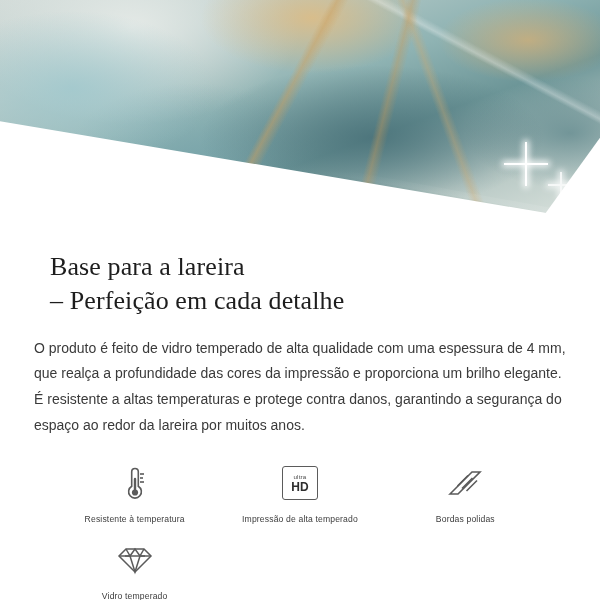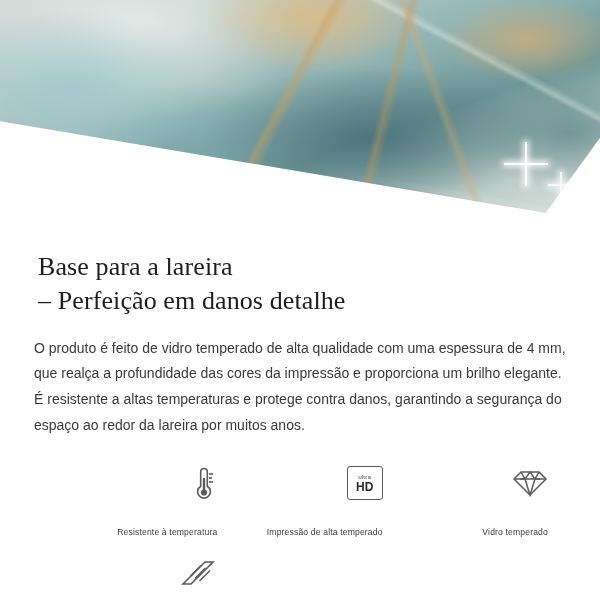--- a/index.html
+++ b/index.html
@@ -128,21 +128,21 @@
   
   .content {
     padding: 18px 34px 0 34px;
   }
   .headline {
     font-family: "Liberation Serif", serif;
     font-size: 26px;
     line-height: 1.30;
     color: #1d1d1d;
     font-weight: 400;
-    margin: 10px 0 0 4px;
+    margin: 10px 0 0 16px;
     letter-spacing: .1px;
   }
   .headline .l2 {
     display: block;
   }
   .body-copy {
     margin-top: 18px;
     font-size: 14px;
     line-height: 1.85;
     color: #3a3a3a;
@@ -153,33 +153,33 @@
   .features {
     margin-top: 22px;
     display: grid;
     grid-template-columns: repeat(3, 1fr);
     row-gap: 14px;
     padding: 0 18px;
   }
   .feature {
     display: flex;
     flex-direction: column;
-    align-items: flex-end;
+    align-items: center;
     justify-content: flex-start;
     text-align: center;
   }
   .feature-icon {
     height: 44px;
     display: flex;
     align-items: center;
     justify-content: center;
     color: #5b5b5b;
   }
   .feature-label {
-    margin-top: 22px;
+    margin-top: 9px;
     font-size: 8.6px;
     color: #3c3c3c;
     letter-spacing: .15px;
   }
   .hd-box {
     width: 34px;
     height: 32px;
     border: 1.6px solid #5b5b5b;
     border-radius: 3px;
     display: flex;
@@ -213,21 +213,21 @@
     <div class="hero-mask-bottom"></div>
     <div class="hero-mask-right"></div>
     <div class="glass-edge"></div>
     <div class="sparkle sp1"></div>
     <div class="sparkle sp2"></div>
   </div>
 
   <div class="content">
     <h1 class="headline">
       <span>Base para a lareira</span>
-      <span class="l2">– Perfeição em danos detalhe</span>
+      <span class="l2">– Perfeição em cada detalhe</span>
     </h1>
     <p class="body-copy">O produto é feito de vidro temperado de alta qualidade com uma espessura de 4 mm, que realça a profundidade das cores da impressão e proporciona um brilho elegante. É resistente a altas temperaturas e protege contra danos, garantindo a segurança do espaço ao redor da lareira por muitos anos.</p>
 
     <div class="features">
 
       <div class="feature">
         <div class="feature-icon">
           <svg width="26" height="40" viewBox="0 0 26 40" fill="none" stroke="#5b5b5b" stroke-width="1.6">
             <path d="M13 5.5a3.3 3.3 0 0 1 3.3 3.3v14.4a6.4 6.4 0 1 1-6.6 0V8.8A3.3 3.3 0 0 1 13 5.5z"></path>
             <line x1="13" y1="16" x2="13" y2="27.5" stroke-width="2.4" stroke-linecap="round"></line>
@@ -246,40 +246,40 @@
             <span class="hd-top">ultra</span>
             <span class="hd-bottom">HD</span>
           </div>
         </div>
         <div class="feature-label">Impressão de alta temperado</div>
       </div>
 
 
       <div class="feature">
         <div class="feature-icon">
+          <svg width="38" height="34" viewBox="0 0 38 34" fill="none" stroke="#5b5b5b" stroke-width="1.6">
+            <path d="M4 28 26 6h8L12 28H4z"></path>
+            <path d="M16 22.5 26.5 12"></path>
+            <path d="M20.5 25 31 14.5"></path>
+            <path d="M11.5 20 22 9.5"></path>
+          </svg>
+        </div>
+        <div class="feature-label">Bordas polidas</div>
+      </div>
+
+      <div class="feature">
+        <div class="feature-icon">
           <svg width="36" height="34" viewBox="0 0 36 34" fill="none" stroke="#5b5b5b" stroke-width="1.5">
             <path d="M9 6h18l7 7-16 16L2 13l7-7z"></path>
             <path d="M2 13h32"></path>
             <path d="m9 6 4 7-5 0"></path>
             <path d="m27 6-4 7 5 0"></path>
             <path d="m13 13 5 16 5-16"></path>
             <path d="m13 13 5-7 5 7"></path>
           </svg>
         </div>
         <div class="feature-label">Vidro temperado</div>
       </div>
 
-      <div class="feature">
-        <div class="feature-icon">
-          <svg width="38" height="34" viewBox="0 0 38 34" fill="none" stroke="#5b5b5b" stroke-width="1.6">
-            <path d="M4 28 26 6h8L12 28H4z"></path>
-            <path d="M16 22.5 26.5 12"></path>
-            <path d="M20.5 25 31 14.5"></path>
-            <path d="M11.5 20 22 9.5"></path>
-          </svg>
-        </div>
-        <div class="feature-label">Bordas polidas</div>
-      </div>
-
 
     </div>
   </div>
 </div>
 
 </body></html>

